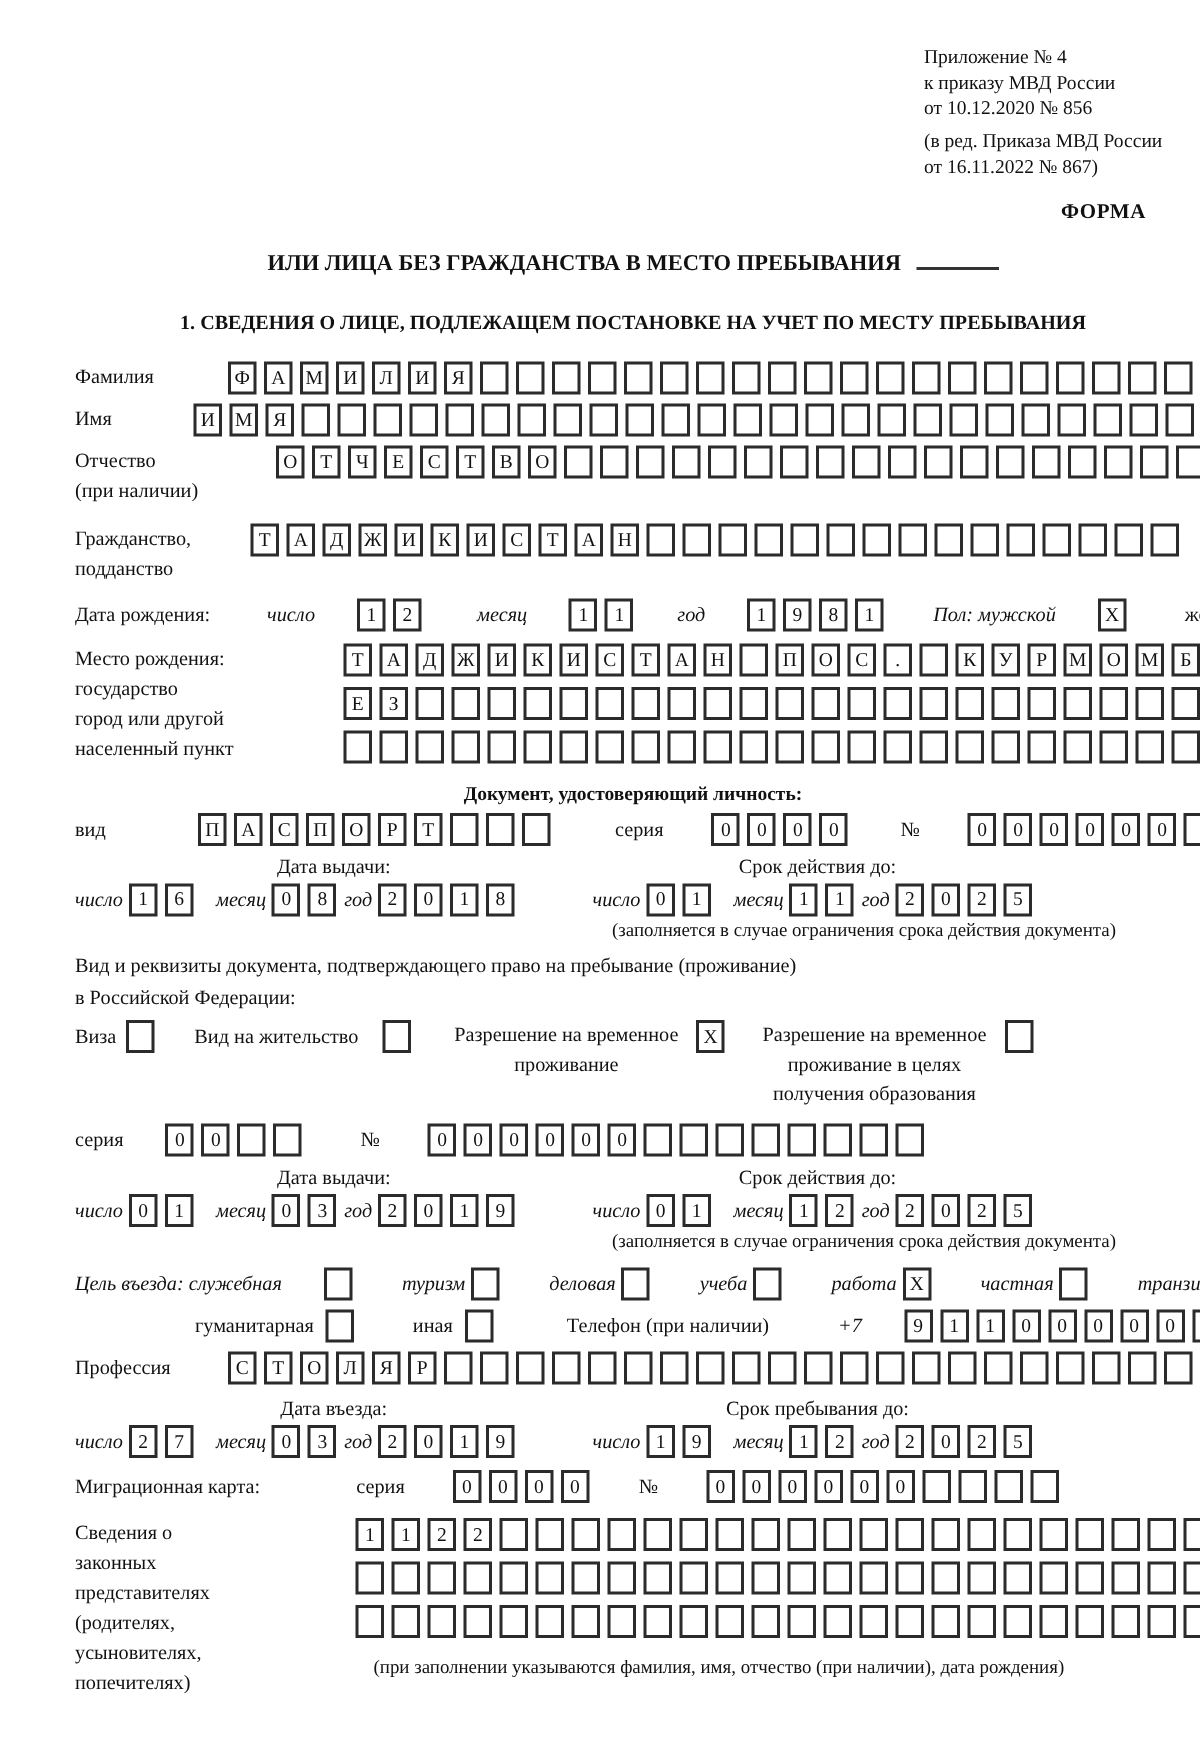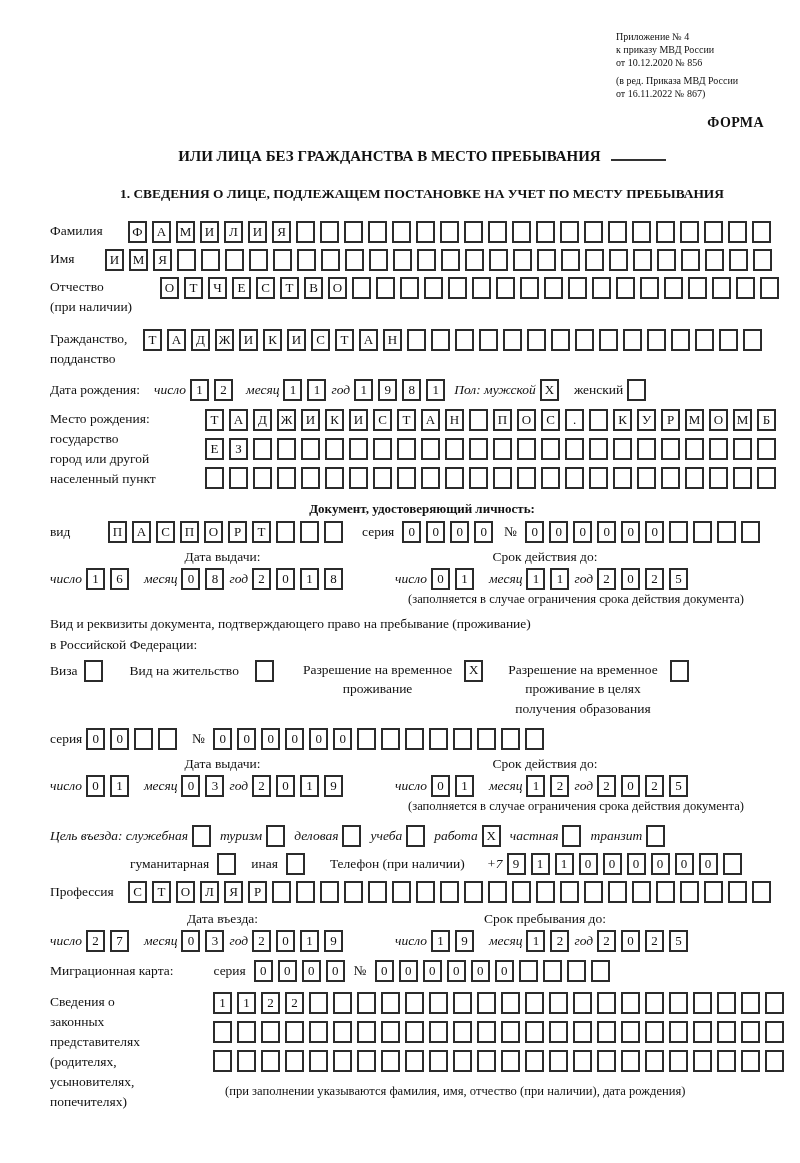--- a/index.html
+++ b/index.html
@@ -4,27 +4,27 @@
 <style>
   :root { --ink:#111111; --box-border:#2b2b2b; --bg:#ffffff; }
   html,body{margin:0;padding:0;background:var(--bg);}
   .page{
     width:800px;height:1163px;box-sizing:border-box;overflow:hidden;
     padding:30px 6px 0 50px;position:relative;
     font-family:"Liberation Serif","DejaVu Serif",serif;
     color:var(--ink);font-size:13.5px;line-height:1.25;background:var(--bg);
   }
   .pre{white-space:pre-line;}
-  .appendix{margin-left:566px;font-size:10px;line-height:1.3;}
+  .appendix{margin-left:566px;font-size:13px;line-height:1.3;}
   .edition{margin-top:5px;}
   .forma{text-align:right;padding-right:30px;font-weight:bold;font-size:14px;margin-top:14px;letter-spacing:.4px;}
   .title{text-align:center;font-weight:bold;font-size:15px;margin-top:13px;line-height:1.45;}
   .blank{display:inline-block;width:55px;border-bottom:2px solid #333;margin-left:10px;height:14px;}
   .sec-head{font-weight:bold;font-size:13.4px;margin-top:19px;text-align:center;}
-  .row{display:flex;align-items:flex-start;margin-top:6px;}
+  .row{display:flex;align-items:flex-start;margin-top:6px;gap:24px;}
   .vcenter{align-items:center;}
   .lbl{flex:none;line-height:20px;}
   .t{flex:none;line-height:22px;white-space:nowrap;}
   .w55{width:55px;}.w58{width:58px;}.w78{width:78px;}.w93{width:93px;}.w110{width:110px;}.w155{width:155px;}.w163{width:163px;}
   .boxes{display:inline-flex;flex:none;}
   .stack{display:flex;flex-direction:column;}
   .cb{
     display:inline-flex;align-items:center;justify-content:center;flex:none;
     width:19px;height:22px;box-sizing:border-box;border:2px solid var(--box-border);
     margin-right:5px;font-size:13px;background:#fff;

